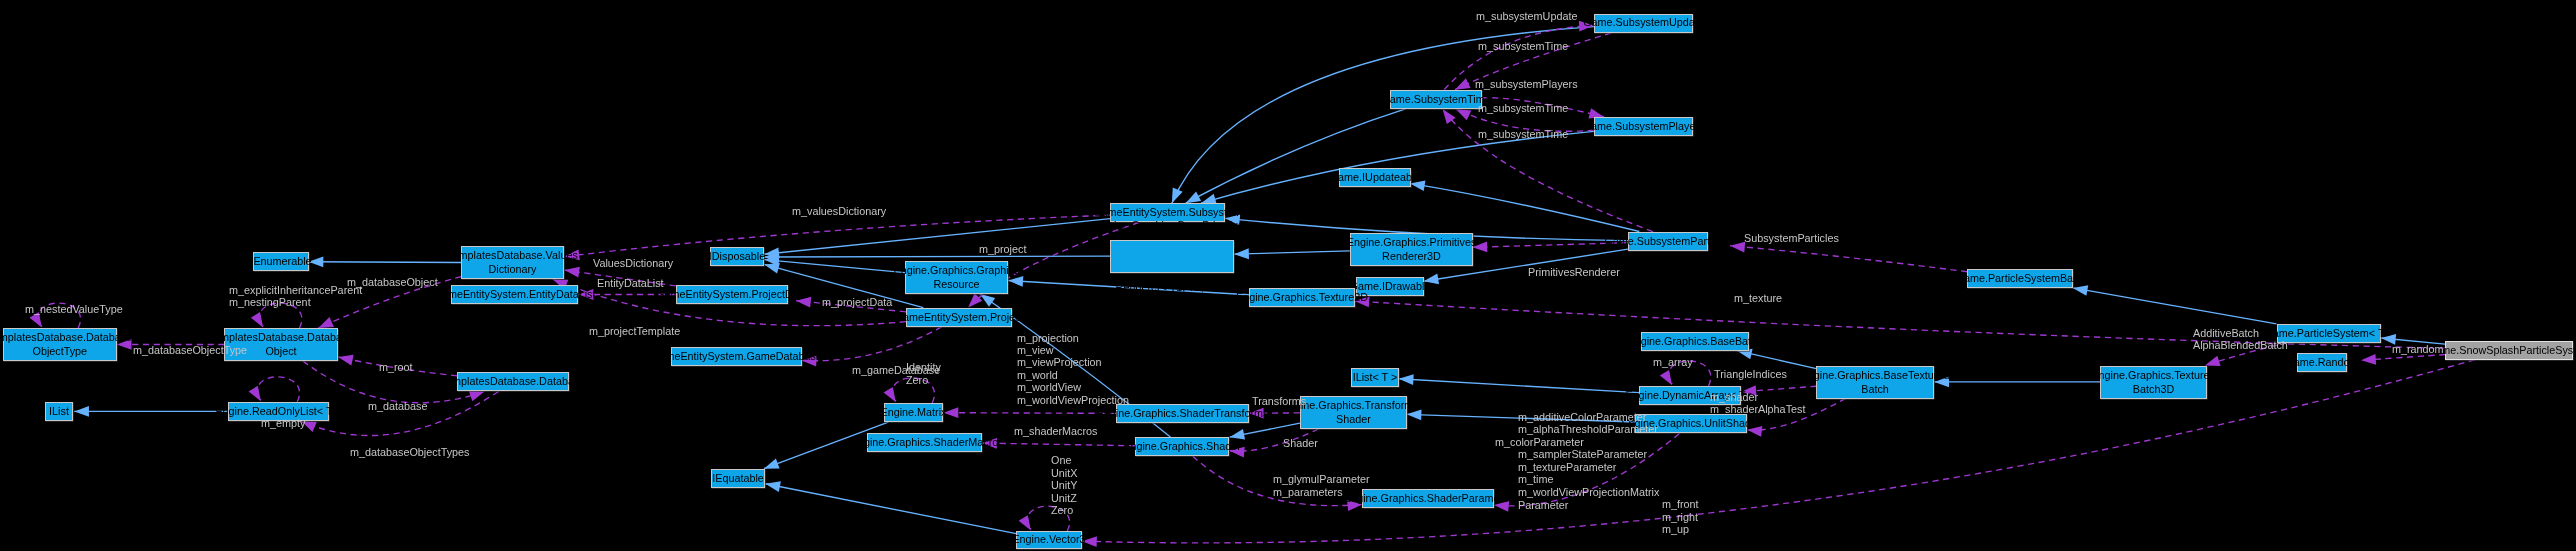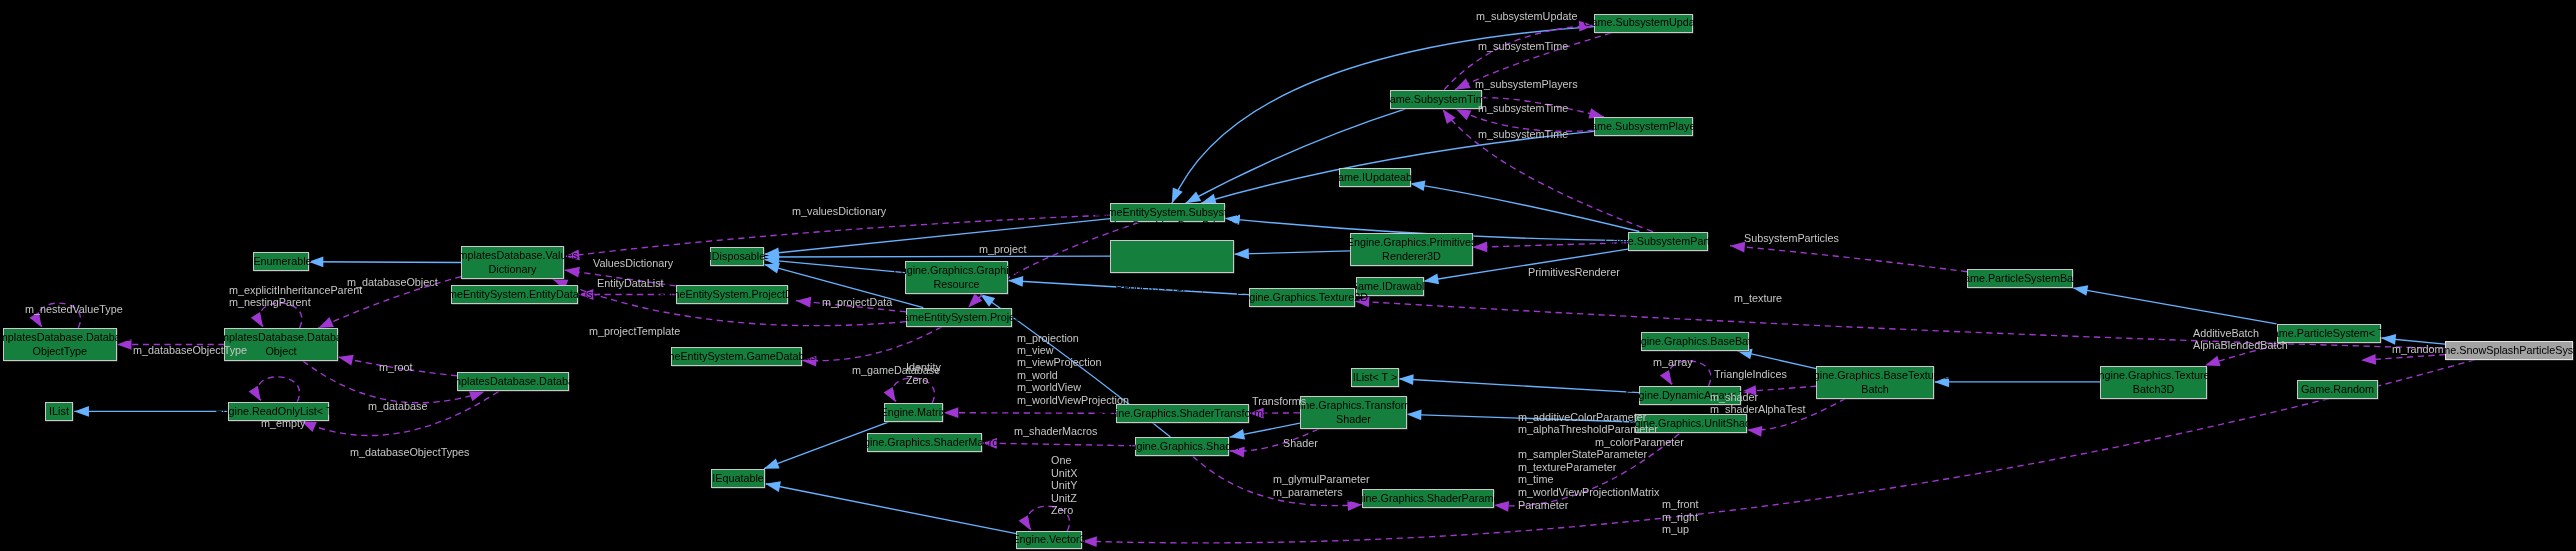--- a/index.html
+++ b/index.html
@@ -1,19 +1,19 @@
 <!DOCTYPE html>
 <html style="font-size:9px"><head>
 <meta charset="utf-8">
 <style>
   html,body{margin:0;padding:0;background:#000;}
   body{width:2576px;height:551px;position:relative;overflow:hidden;
        font-family:"Liberation Sans", sans-serif;}
   #edge-layer{position:absolute;left:0;top:0;}
-  .node{position:absolute;box-sizing:border-box;background:#15803d;border:1.1px solid #c9c9c9;
+  .node{position:absolute;box-sizing:border-box;background:#0ea5e9;border:1.1px solid #c9c9c9;
         color:#000;display:flex;flex-direction:column;align-items:center;justify-content:center;
         font-size:10.8px;line-height:13.6px;white-space:nowrap;text-align:center;padding:0.6px 2.3px;
         box-shadow:0.6px 0.6px 0 #3a3a3a;}
   .node.subject{background:#a2a2a2;border-color:#e3e3e3;}
   .edge-label{position:absolute;color:#c6c6c6;font-size:10.8px;line-height:12.5px;
               white-space:pre-line;pointer-events:none;}
 </style>
 </head>
 <body>
 
@@ -264,21 +264,21 @@
     </div>
     <div class="node" style="left: 1362px; top: 489px; width: 132px; height: 19.3px;">
       <span>Engine.Graphics.ShaderParameter</span>
     </div>
     <div class="node" style="left: 2277px; top: 324px; width: 104px; height: 19.3px;">
       <span>Game.ParticleSystem&lt; T &gt;</span>
     </div>
     <div class="node subject" style="left: 2445px; top: 341px; width: 128px; height: 19.3px;">
       <span>Game.SnowSplashParticleSystem</span>
     </div>
-    <div class="node" style="left: 2297px; top: 353px; width: 81px; height: 19.3px; margin-top: 27px;">
+    <div class="node" style="left: 2297px; top: 353px; width: 50px; height: 19.3px;">
       <span>Game.Random</span>
     </div>
   </div>
 <div id="label-layer">
     <span class="edge-label" style="left: 25px; top: 303px;">m_nestedValueType</span>
     <span class="edge-label" style="left: 229px; top: 284px;">m_explicitInheritanceParent</span>
     <span class="edge-label" style="left: 229px; top: 296px;">m_nestingParent</span>
     <span class="edge-label" style="left: 133px; top: 344px;">m_databaseObjectType</span>
     <span class="edge-label" style="left: 347px; top: 276px;">m_databaseObject</span>
     <span class="edge-label" style="left: 379px; top: 361px;">m_root</span>
@@ -319,21 +319,21 @@
     <span class="edge-label" style="left: 1017px; top: 369px;">m_world</span>
     <span class="edge-label" style="left: 1017px; top: 381px;">m_worldView</span>
     <span class="edge-label" style="left: 1017px; top: 394px;">m_worldViewProjection</span>
     <span class="edge-label" style="left: 1014px; top: 425px;">m_shaderMacros</span>
     <span class="edge-label" style="left: 1252px; top: 395px;">Transforms</span>
     <span class="edge-label" style="left: 1283px; top: 437px;">Shader</span>
     <span class="edge-label" style="left: 1273px; top: 473px;">m_glymulParameter</span>
     <span class="edge-label" style="left: 1273px; top: 486px;">m_parameters</span>
     <span class="edge-label" style="left: 1518px; top: 411px;">m_additiveColorParameter</span>
     <span class="edge-label" style="left: 1518px; top: 423px;">m_alphaThresholdParameter</span>
-    <span class="edge-label" style="left: 1568px; top: 436px; padding-left: 27px;">m_colorParameter</span>
+    <span class="edge-label" style="left: 1468px; top: 436px; padding-left: 27px;">m_colorParameter</span>
     <span class="edge-label" style="left: 1518px; top: 448px;">m_samplerStateParameter</span>
     <span class="edge-label" style="left: 1518px; top: 461px;">m_textureParameter</span>
     <span class="edge-label" style="left: 1518px; top: 473px;">m_time</span>
     <span class="edge-label" style="left: 1518px; top: 486px;">m_worldViewProjectionMatrix
 Parameter</span>
     <span class="edge-label" style="left: 1714px; top: 368px;">TriangleIndices</span>
     <span class="edge-label" style="left: 1710px; top: 391px;">m_shader</span>
     <span class="edge-label" style="left: 1710px; top: 403px;">m_shaderAlphaTest</span>
     <span class="edge-label" style="left: 1653px; top: 356px;">m_array</span>
   </div>

